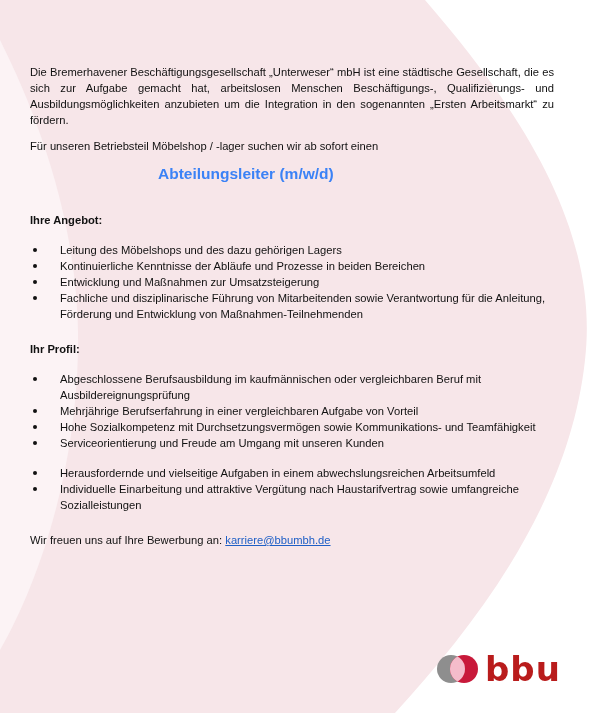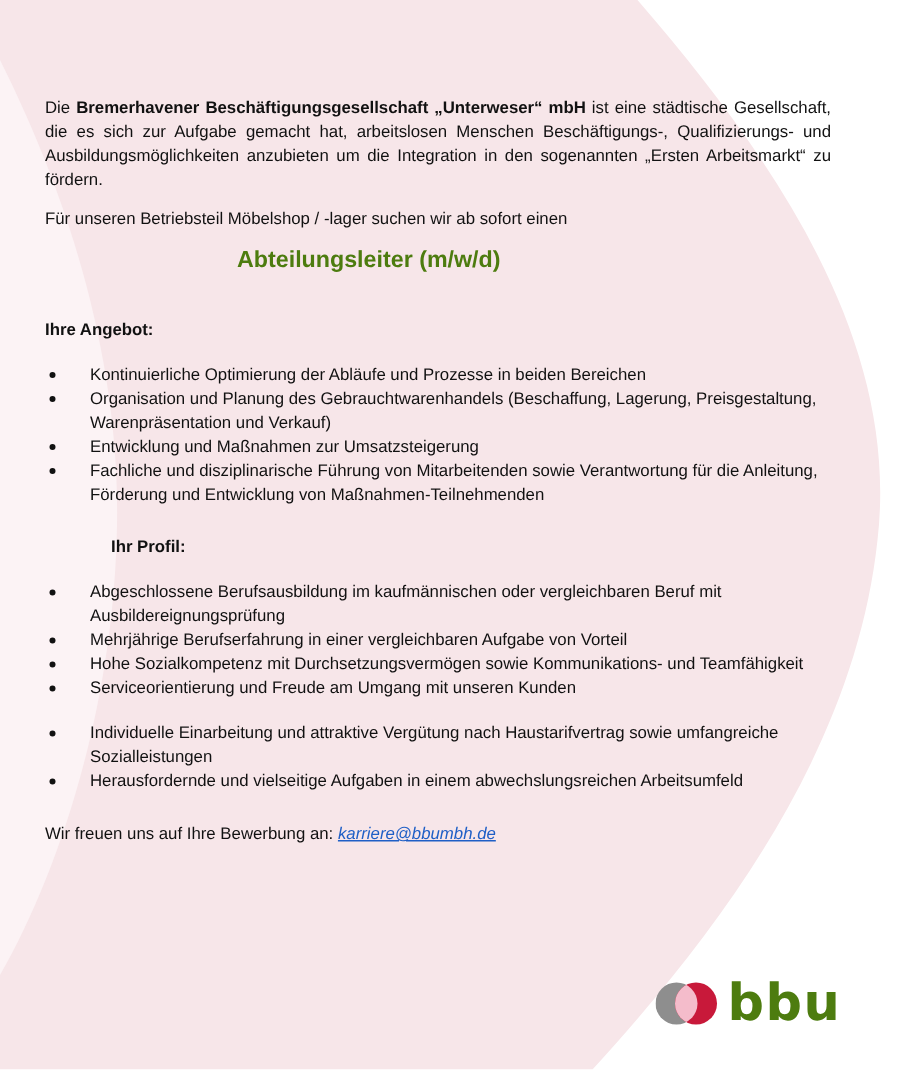--- a/index.html
+++ b/index.html
@@ -8,82 +8,82 @@
     background: #ffffff;
     font-family: "Liberation Sans", "DejaVu Sans", sans-serif;
     color: #111111;
   }
   .bg { position: absolute; inset: 0; z-index: 0; }
   .content {
     position: absolute; left: 30px; top: 64px; width: 524px; z-index: 1;
     font-size: 11.2px; line-height: 16px;
   }
   .intro { text-align: justify; margin: 0; }
-  .intro b { font-weight: bold; }
+  .intro b { font-weight: normal; }
   .lead { margin: 10px 0 0 0; }
   .job-title {
     margin: 10px 0 0 128px;
-    color: #4d7c0f; font-weight: bold; font-size: 15.5px; line-height: 20px;
+    color: #3b82f6; font-weight: bold; font-size: 15.5px; line-height: 20px;
   }
   .section-title { font-weight: bold; margin: 0; }
   .s1 { margin-top: 28px; }
-  .s2 { margin-top: 19px; margin-left: 44px; }
+  .s2 { margin-top: 19px; }
   .s3 { margin-top: 19px; }
   ul.bullets { list-style: none; margin: 14px 0 0 0; padding: 0; }
   ul.bullets li { position: relative; padding-left: 30px; }
   ul.bullets li::before {
     content: ""; position: absolute; left: 3px; top: 6px;
     width: 4px; height: 4px; border-radius: 50%; background: #111;
   }
   .closing { margin-top: 19px; }
-  .closing a { color: #1f5fc6; text-decoration: underline; font-style: italic; }
+  .closing a { color: #1f5fc6; text-decoration: underline; }
   .logo {
     position: absolute; left: 437px; top: 652px; z-index: 1;
     display: flex; align-items: center;
   }
   .logo-text {
     font-family: "DejaVu Sans", sans-serif; font-weight: bold;
-    font-size: 34px; color: #4d7c0f; letter-spacing: 1px; margin-left: 6px;
+    font-size: 34px; color: #b91c1c; letter-spacing: 1px; margin-left: 6px;
     line-height: 34px;
   }
 </style>
 </head>
 <body>
 
 <svg class="bg" width="600" height="713" viewBox="0 0 600 713">
   <path d="M0,0 L425,0 C520,110 600,230 585,360 C570,500 480,620 395,713 L0,713 Z" fill="#f7e6e9"></path>
   <path d="M0,40 C40,120 80,230 78,350 C76,470 40,580 0,650 Z" fill="#fcf3f5"></path>
 </svg>
 
 <div class="content">
   <p class="intro"><span>Die </span><b>Bremerhavener Beschäftigungsgesellschaft „Unterweser“ mbH</b><span> ist eine städtische Gesellschaft, die es sich zur Aufgabe gemacht hat, arbeitslosen Menschen Beschäftigungs-, Qualifizierungs- und Ausbildungsmöglichkeiten anzubieten um die Integration in den sogenannten „Ersten Arbeitsmarkt“ zu fördern.</span></p>
 
   <p class="lead">Für unseren Betriebsteil Möbelshop / -lager suchen wir ab sofort einen</p>
 
   <div class="job-title">Abteilungsleiter (m/w/d)</div>
 
   <p class="section-title s1">Ihre Angebot:</p>
   <ul class="bullets">
-    <li>Kontinuierliche Optimierung der Abläufe und Prozesse in beiden Bereichen</li>
-    <li>Organisation und Planung des Gebrauchtwarenhandels (Beschaffung, Lagerung, Preisgestaltung, Warenpräsentation und Verkauf)</li>
+    <li>Leitung des Möbelshops und des dazu gehörigen Lagers</li>
+    <li>Kontinuierliche Kenntnisse der Abläufe und Prozesse in beiden Bereichen</li>
     <li>Entwicklung und Maßnahmen zur Umsatzsteigerung</li>
     <li>Fachliche und disziplinarische Führung von Mitarbeitenden sowie Verantwortung für die Anleitung, Förderung und Entwicklung von Maßnahmen-Teilnehmenden</li>
   </ul>
 
   <p class="section-title s2">Ihr Profil:</p>
   <ul class="bullets">
     <li>Abgeschlossene Berufsausbildung im kaufmännischen oder vergleichbaren Beruf mit Ausbildereignungsprüfung</li>
     <li>Mehrjährige Berufserfahrung in einer vergleichbaren Aufgabe von Vorteil</li>
     <li>Hohe Sozialkompetenz mit Durchsetzungsvermögen sowie Kommunikations- und Teamfähigkeit</li>
     <li>Serviceorientierung und Freude am Umgang mit unseren Kunden</li>
   </ul>
 
   <ul class="bullets">
+    <li>Herausfordernde und vielseitige Aufgaben in einem abwechslungsreichen Arbeitsumfeld</li>
     <li>Individuelle Einarbeitung und attraktive Vergütung nach Haustarifvertrag sowie umfangreiche Sozialleistungen</li>
-    <li>Herausfordernde und vielseitige Aufgaben in einem abwechslungsreichen Arbeitsumfeld</li>
   </ul>
 
   <p class="closing"><span>Wir freuen uns auf Ihre Bewerbung an: </span><a href="#">karriere@bbumbh.de</a></p>
 </div>
 
 <div class="logo">
   <svg width="42" height="32" viewBox="0 0 42 32">
     <defs>
       <clipPath id="clipL">
           <circle cx="14" cy="16" r="14"></circle>

